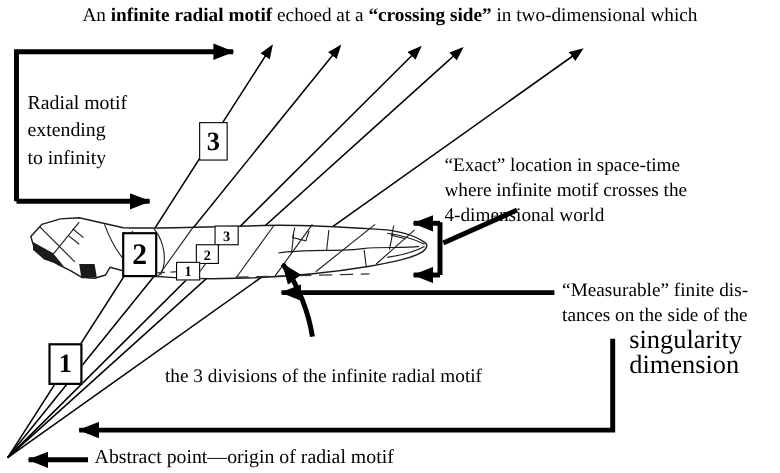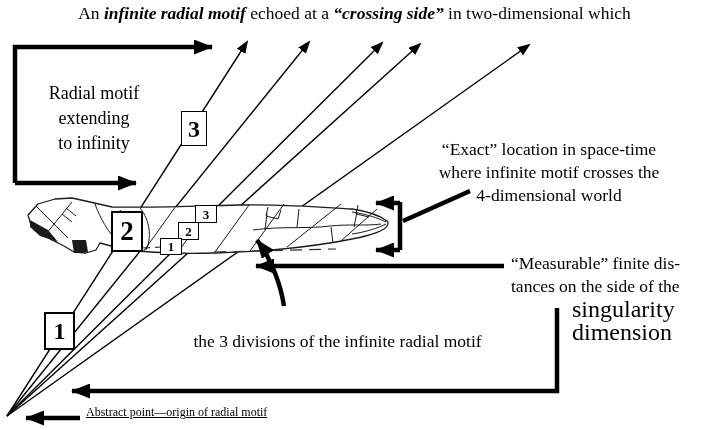--- a/index.html
+++ b/index.html
@@ -2,22 +2,22 @@
 <html><head>
 <meta charset="utf-8">
 <style>
   html,body{margin:0;padding:0;background:#fff;}
   .stage{
     position:relative;width:709px;height:430px;background:#fff;
     font-family:"Liberation Serif",serif;color:#000;overflow:hidden;
   }
   .gfx{position:absolute;left:0;top:0;}
   .label{position:absolute;white-space:pre-line;color:#000;}
-  .center{text-align:center;}
-  .em{font-weight:bold;font-style:italic;}
+  .center{text-align:left;}
+  .em{font-weight:bold;}
   .title{position:absolute;left:0;right:0;top:3px;text-align:center;font-size:17.5px;}
   .numbox{
     position:absolute;background:#fff;border:1.6px solid #000;
     display:flex;align-items:center;justify-content:center;
     font-weight:bold;line-height:1;
   }
 </style>
 </head>
 <body>
 
@@ -112,21 +112,21 @@
   <div class="label" style="left:511px;top:252px;width:200px;font-size:17.5px;line-height:23px;">“Measurable” finite dis-
 tances on the side of the</div>
 
   <div class="label" style="left:572px;top:298px;width:130px;font-size:24px;line-height:23px;">singularity
 dimension</div>
 
   <div class="label center" style="left:150px;top:308px;width:375px;font-size:17.5px;line-height:22px;">
     <div>the 3 divisions of the infinite radial motif</div>
   </div>
 
-  <div class="label" style="left:86px;top:405px;font-size:12px;text-decoration:underline;">Abstract point—origin of radial motif</div>
+  <div class="label" style="left:86px;top:405px;font-size:18px;">Abstract point—origin of radial motif</div>
 
   <div class="numbox" style="left:181px;top:111px;width:24px;height:33px;font-size:24px;">3</div>
   <div class="numbox" style="left:111px;top:211px;width:28px;height:37px;font-size:27px;border-width:2.4px;">2</div>
   <div class="numbox" style="left:44px;top:312px;width:27px;height:34px;font-size:24px;border-width:2px;">1</div>
 
   <div class="numbox" style="left:195px;top:205px;width:20px;height:16px;font-size:13px;border-width:1.2px;">3</div>
   <div class="numbox" style="left:178px;top:222px;width:19px;height:16px;font-size:13px;border-width:1.2px;">2</div>
   <div class="numbox" style="left:160px;top:238px;width:20px;height:15px;font-size:13px;border-width:1.2px;">1</div>
 
 </div>

